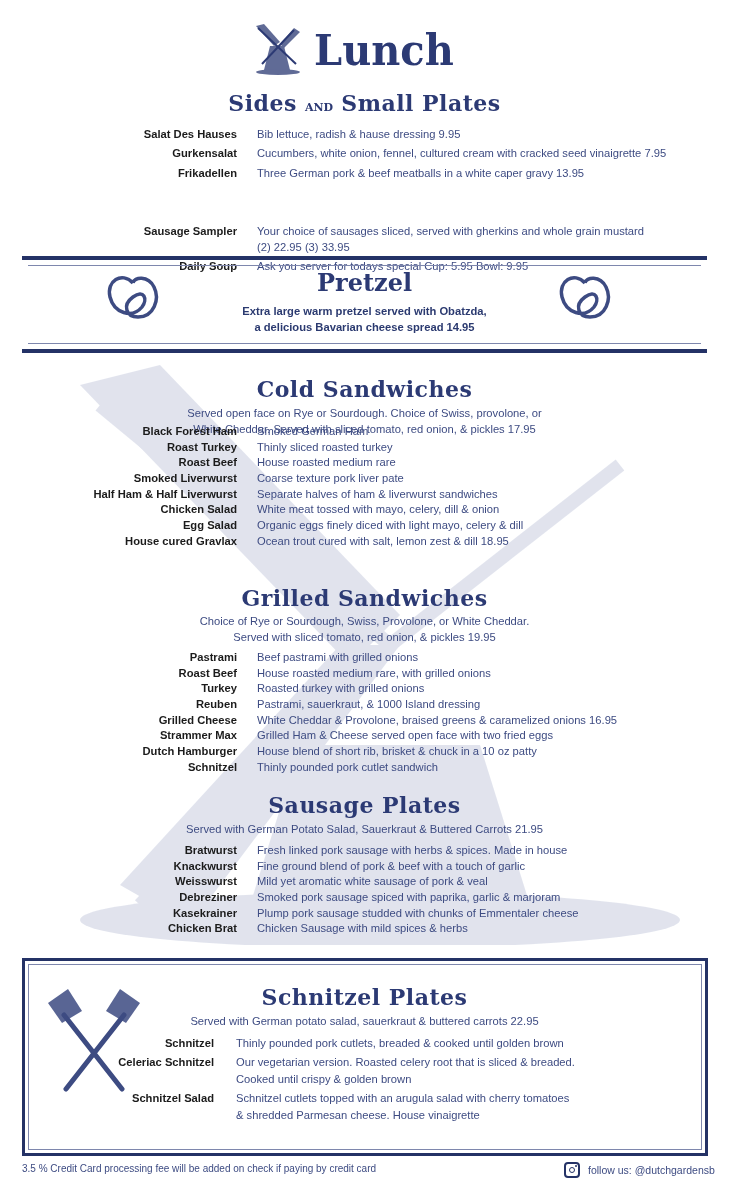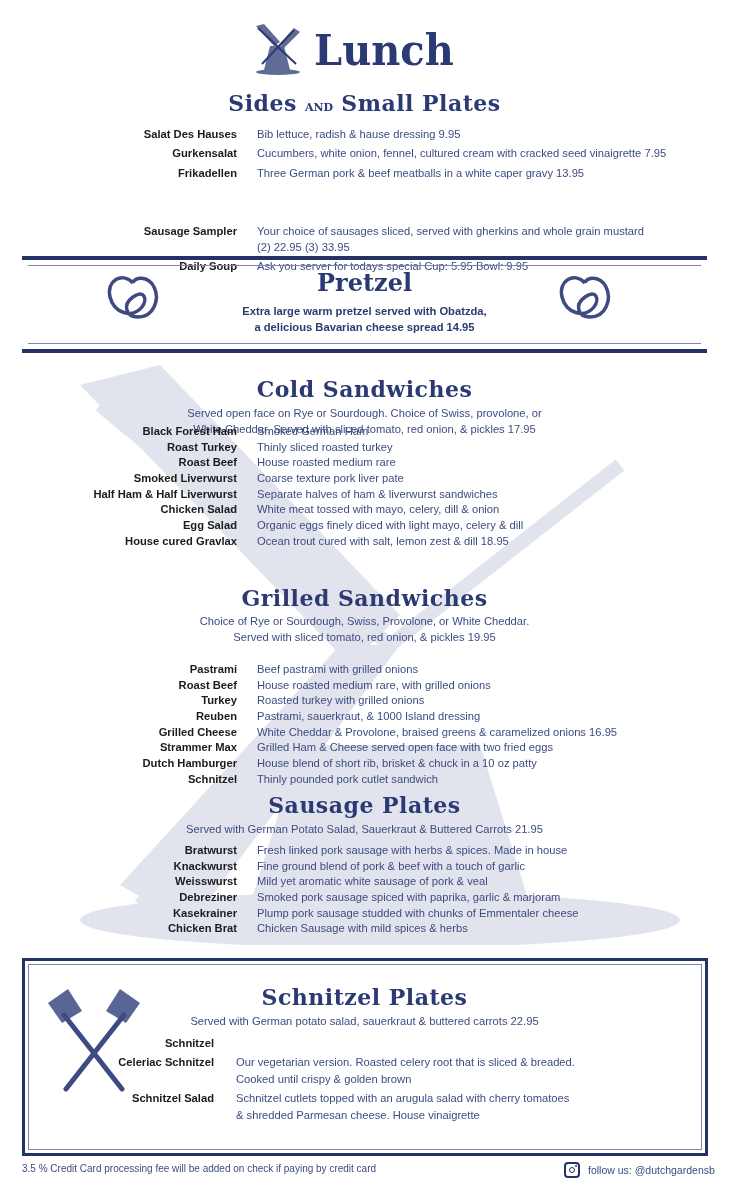--- a/index.html
+++ b/index.html
@@ -172,21 +172,21 @@
       <span class="name">House cured Gravlax</span>
       <span class="text">Ocean trout cured with salt, lemon zest &amp; dill  18.95</span>
     </div>
 </div>
 
 <div class="section-title" style="top:585px;">Grilled  Sandwiches</div>
 <div class="desc" style="top:613px;">
   <div>Choice of Rye or Sourdough, Swiss, Provolone, or White Cheddar.</div>
   <div>Served with sliced tomato, red onion, &amp; pickles  19.95</div>
 </div>
-<div class="items" style="top:650px;margin-top:12px;">
+<div class="items" style="top:650px;">
   <div class="row">
       <span class="name">Pastrami</span>
       <span class="text">Beef pastrami with grilled onions</span>
     </div>
   <div class="row">
       <span class="name">Roast Beef</span>
       <span class="text">House roasted medium rare, with grilled onions</span>
     </div>
   <div class="row">
       <span class="name">Turkey</span>
@@ -257,20 +257,21 @@
     <polygon points="62,26 76,4 96,18 82,38"></polygon>
   </g>
 </svg>
 <div class="section-title" style="top:984px;">Schnitzel Plates</div>
 <div class="desc" style="top:1013px;">
   <div>Served with German potato salad, sauerkraut &amp; buttered carrots  22.95</div>
 </div>
 <div class="items schnitzel" style="top:1034px;">
   <div class="row">
       <span class="name">Schnitzel</span>
+      <span class="text">Thinly pounded pork cutlets, breaded &amp; cooked until golden brown</span>
     </div>
   <div class="row tall">
       <span class="name">Celeriac Schnitzel</span>
     <span class="text multi"><span>Our vegetarian version. Roasted celery root that is sliced &amp; breaded.</span><br><span>Cooked until crispy &amp; golden brown</span></span>
     </div>
   <div class="row tall">
       <span class="name">Schnitzel Salad</span>
     <span class="text multi"><span>Schnitzel cutlets topped with an arugula salad with cherry tomatoes</span><br><span>&amp; shredded Parmesan cheese. House vinaigrette</span></span>
     </div>
 </div>

